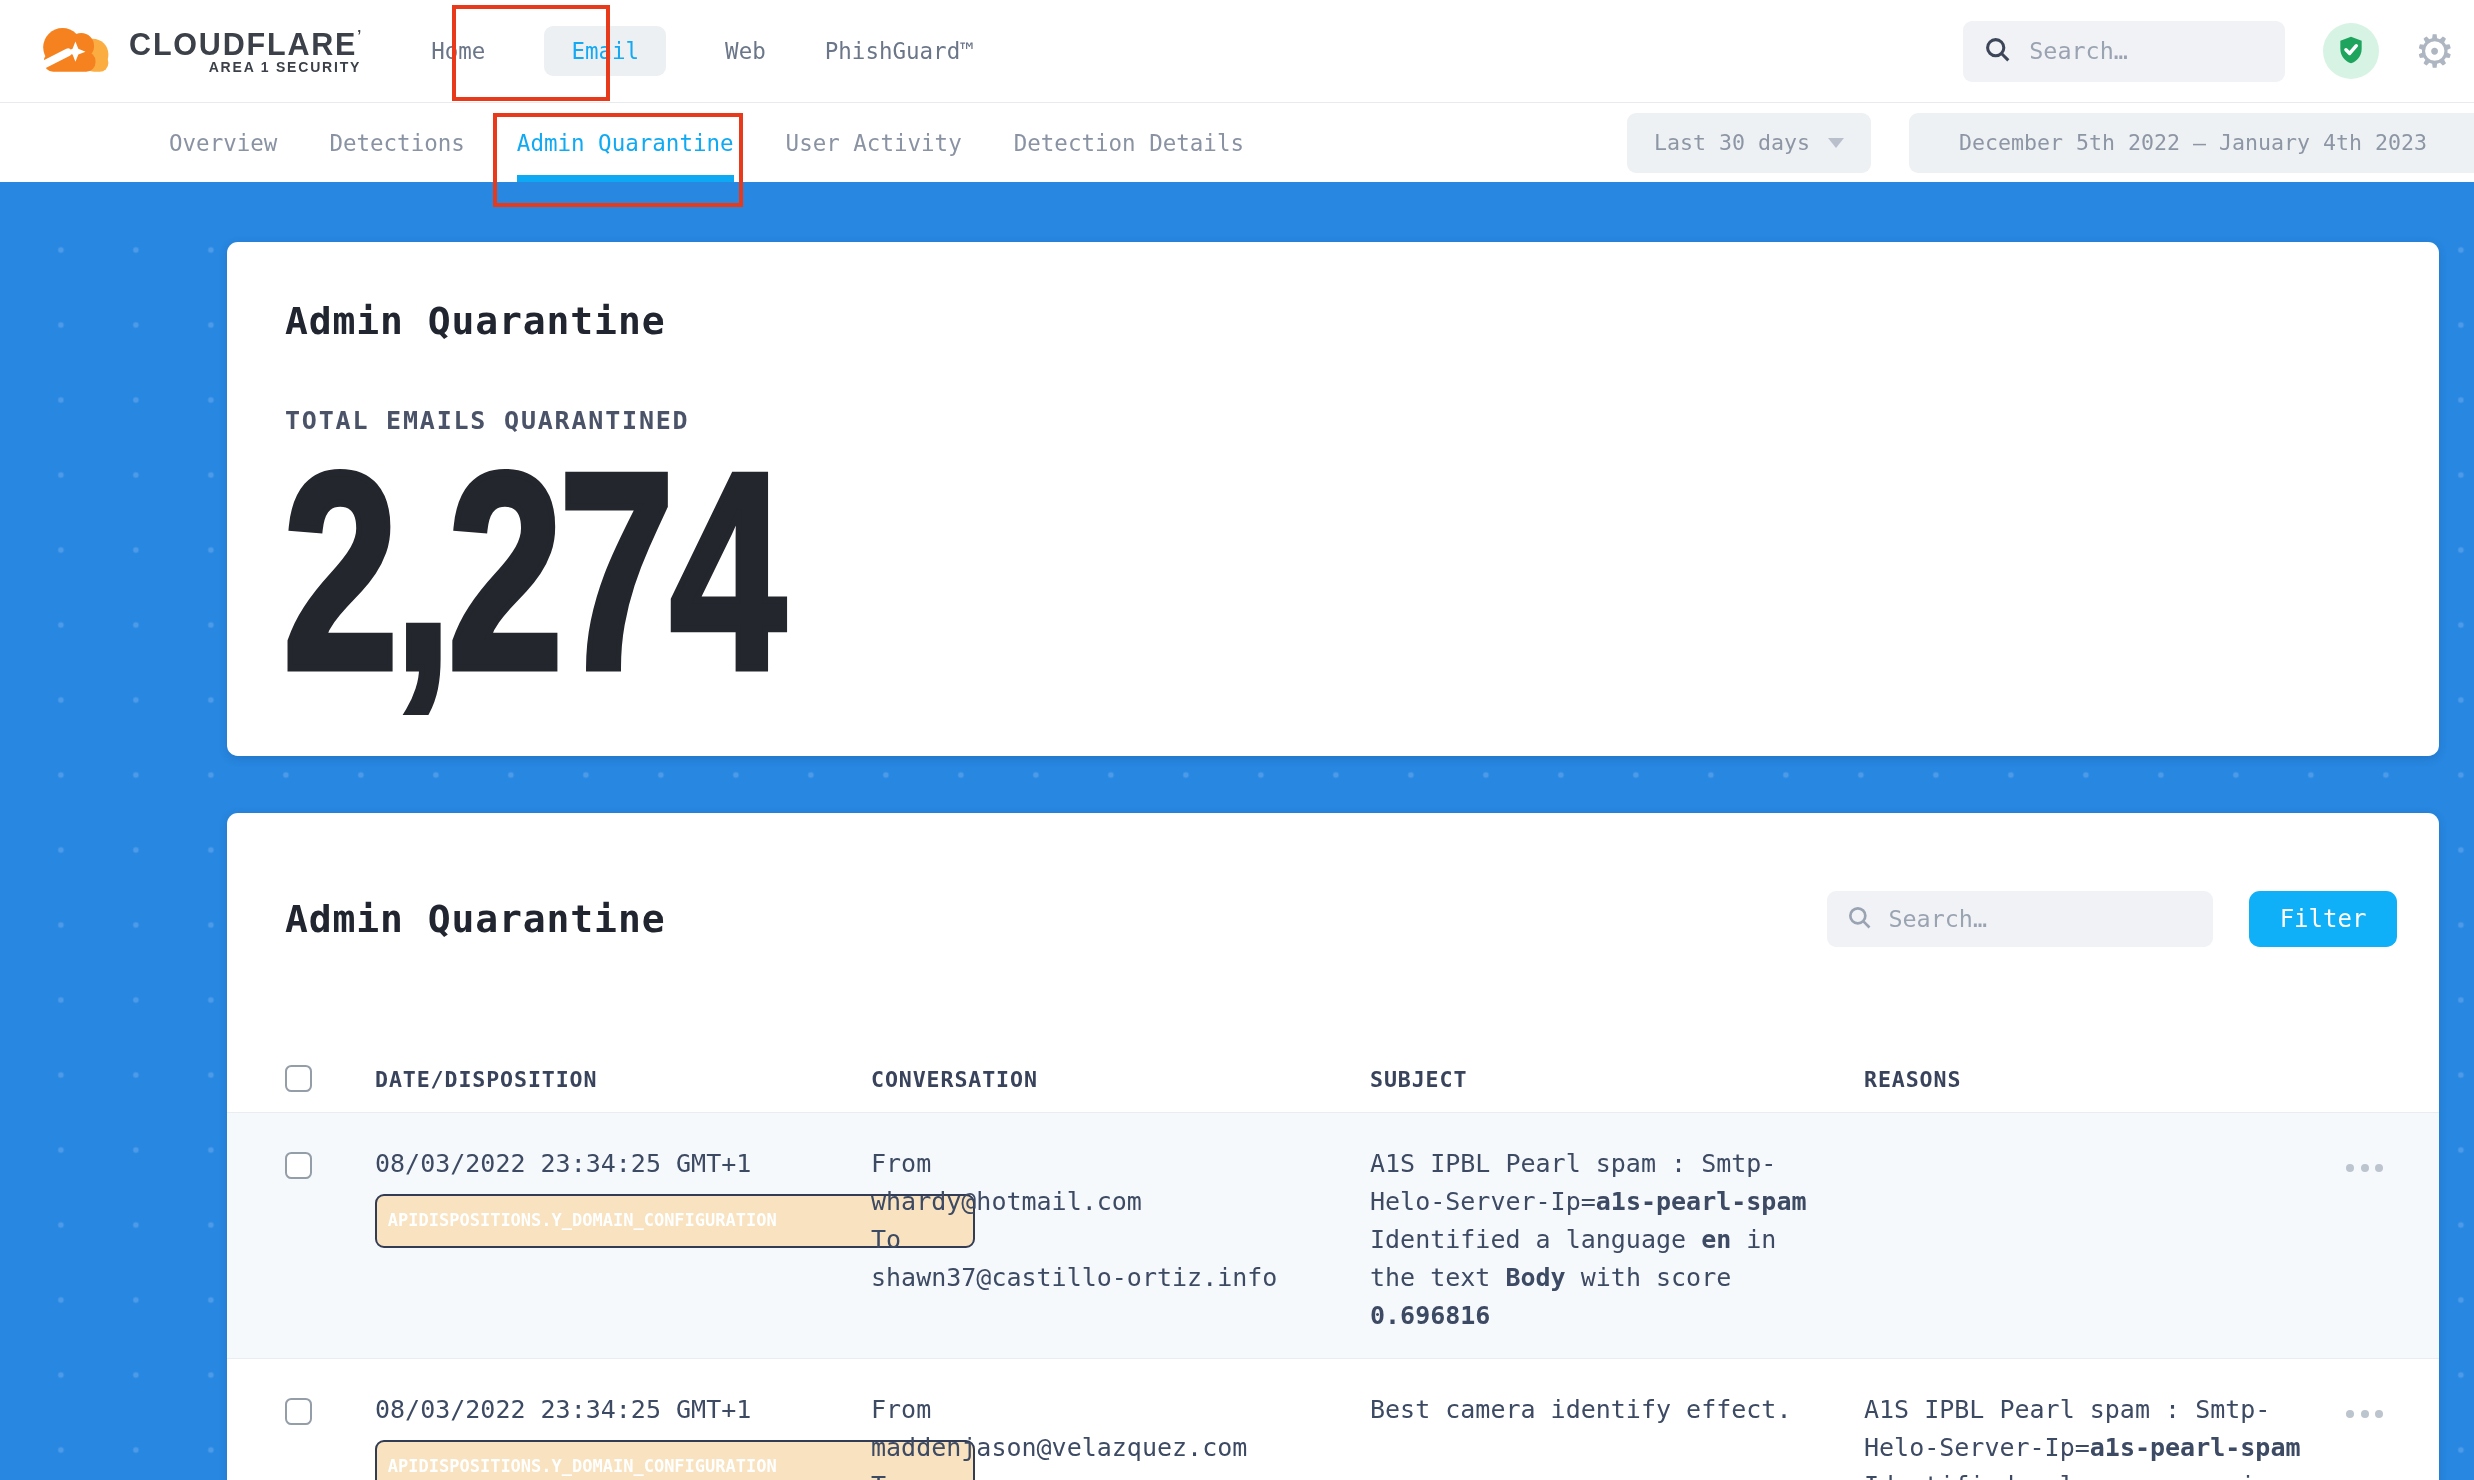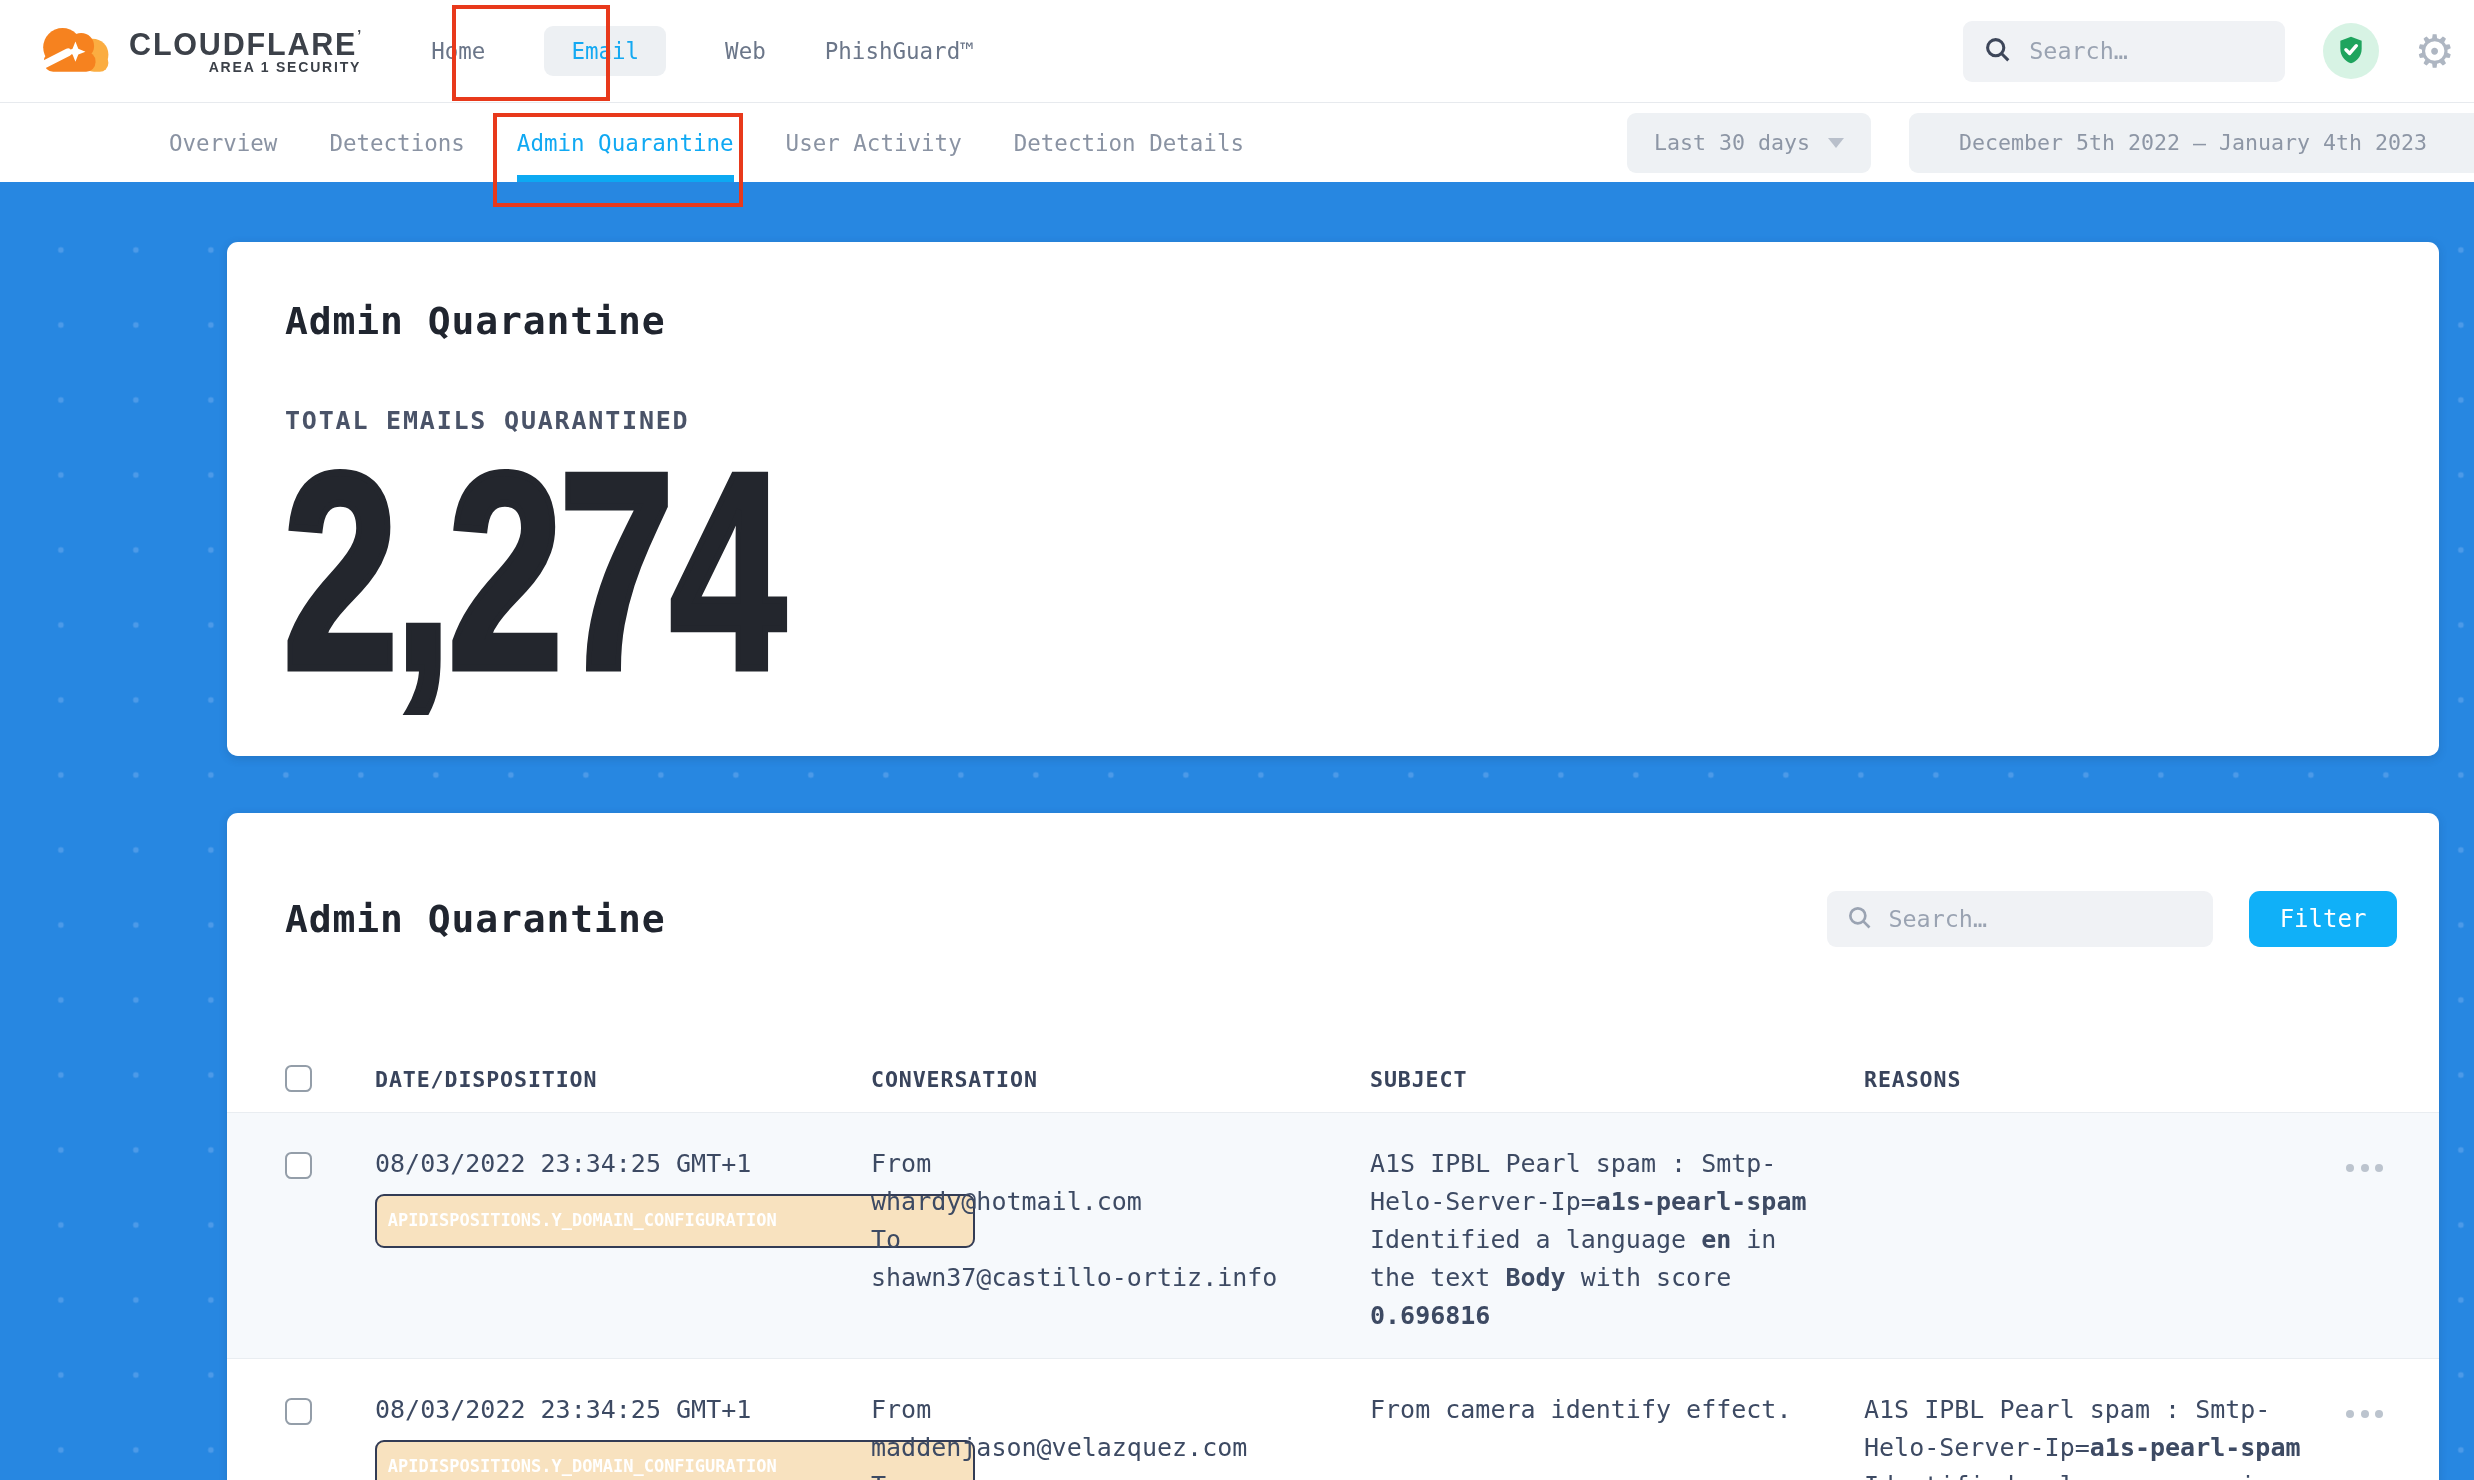--- a/index.html
+++ b/index.html
@@ -220,21 +220,21 @@
       <div class="cell-text">08/03/2022 23:34:25 GMT+1</div>
       <div class="badge">APIDISPOSITIONS.Y_DOMAIN_CONFIGURATION</div>
     </div>
     <div class="c-conv cell-text">
       <div>From</div>
       <div>maddenjason@velazquez.com</div>
       <div>To</div>
 
     </div>
     <div class="c-subj">
-              <div class="cell-text">From camera identify effect.</div>
+              <div class="cell-text">Best camera identify effect.</div>
             </div>
     <div class="c-reasons">
               <div class="cell-text pre reasons"><span>A1S IPBL Pearl spam : Smtp-
 Helo-Server-Ip=</span><span class="b">a1s-pearl-spam</span><span>
 Identified a language </span><span class="b">en</span><span> in
 the text </span></div>
             </div>
     <div class="c-actions"><span class="dots"><i></i><i></i><i></i></span></div>
   </div>
         </div>

